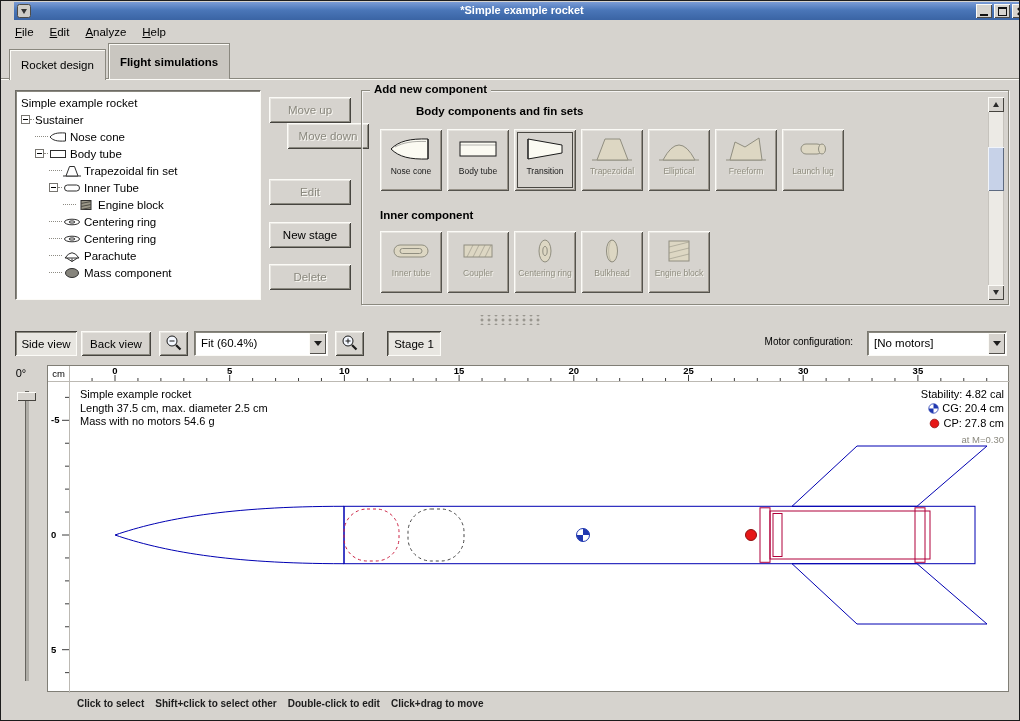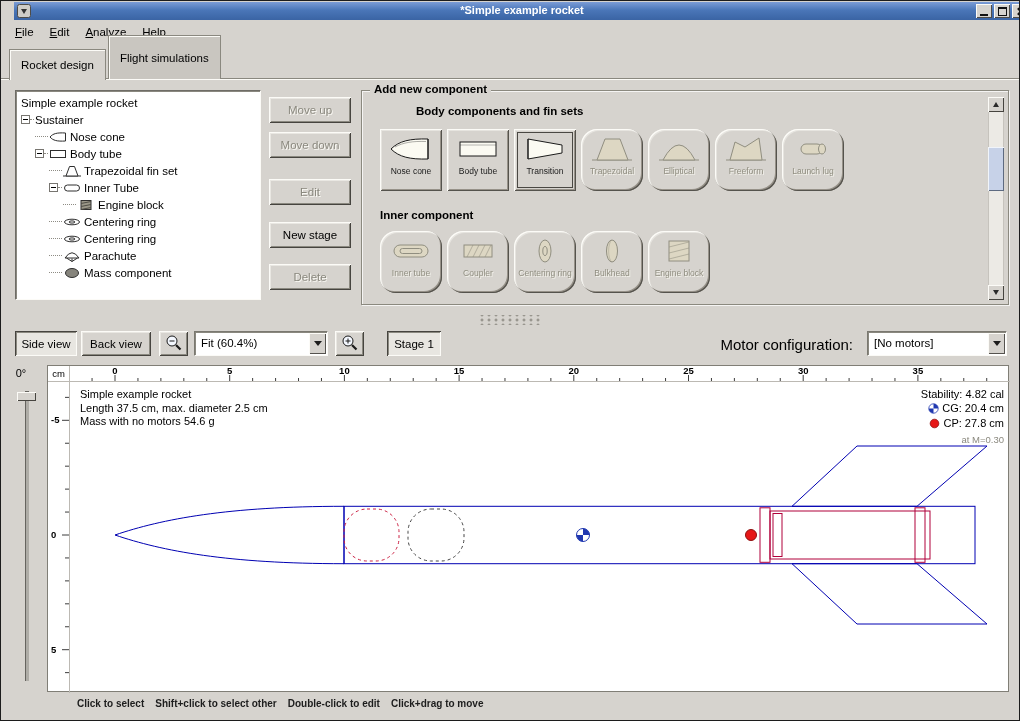--- a/index.html
+++ b/index.html
@@ -20,21 +20,21 @@
 .g-close::after{transform:rotate(-45deg);}
 
 
 .menubar{position:absolute;top:19px;left:2px;height:24px;display:flex;align-items:center;padding-left:4px;}
 .menu-item{padding:3px 8px;font-size:11.5px;color:#000;}
 
 
 .tabrow{position:absolute;top:47px;left:8px;height:31px;display:flex;align-items:flex-end;z-index:5;}
 .tab{font-size:11.5px;padding:0 11px;display:flex;align-items:center;background:#d6d3ce;border:1px solid #8a887f;border-bottom:none;box-shadow:inset 1px 1px 0 #fcfbf7;white-space:nowrap;}
 .tab.active{height:31px;margin-bottom:-1px;padding-bottom:1px;z-index:6;}
-.tab.inactive{height:44px;background:#c9c6c0;margin-left:2px;}
+.tab.inactive{height:36px;background:#c9c6c0;margin-left:2px;font-weight:bold;}
 
 
 .top-panel{position:absolute;top:77px;left:0;width:100%;height:235px;border-top:1px solid #8a887f;box-shadow:inset 0 1px 0 #fcfbf7;}
 .tree-panel{position:absolute;left:14px;top:11px;width:246px;height:210px;background:#fff;border:1px solid;border-color:#6e6c66 #fcfbf7 #fcfbf7 #6e6c66;box-shadow:inset 1px 1px 0 #8a887f;padding:3px 0 0 1px;overflow:hidden;}
 .tree-row{display:flex;align-items:center;height:17px;font-size:11.5px;color:#000;white-space:nowrap;}
 .tree-indent{flex:none;}
 .expander{width:9px;height:9px;border:1px solid #777570;background:#fff;position:relative;flex:none;}
 .expander::before{content:'';position:absolute;left:1px;right:1px;top:3px;height:1px;background:#000;}
 .tree-dash{flex:none;width:13px;height:0;border-top:1px dotted #8e8c84;margin-right:1px;}
 .tree-dash.short{width:4px;}
@@ -44,21 +44,21 @@
 .btn-face{background:#d6d3ce;box-shadow:inset 1px 1px 0 #fcfbf7,inset -1px -1px 0 #46443f,inset 2px 2px 0 #e9e7e2,inset -2px -2px 0 #8b8980;}
 .disabled-text{color:#8b897f;text-shadow:1px 1px 0 #faf9f4;}
 .action-btn{position:absolute;left:268px;width:82px;height:26px;font-size:11.5px;display:flex;align-items:center;justify-content:center;}
 
 
 .group{position:absolute;left:360px;top:11px;width:648px;height:215px;border:1px solid #8b897f;box-shadow:inset 1px 1px 0 rgba(255,255,255,.75),1px 1px 0 rgba(255,255,255,.75);}
 .group-title{position:absolute;top:-8px;left:8px;background:#d6d3ce;padding:0 4px;font-size:11.5px;font-weight:bold;}
 #palette{position:absolute;inset:0;}
 .pal-sec-title{position:absolute;left:18px;font-size:11.5px;font-weight:bold;}
 .palette-btn{position:absolute;width:62px;height:62px;display:flex;flex-direction:column;align-items:center;background:#d6d3ce;color:#1b1b1b;--icon-fill:#fbfaf2;box-shadow:inset 1px 1px 0 #fcfbf7,inset -1px -1px 0 #55534d,inset 2px 2px 0 #e6e4df,inset -2px -2px 0 #979289;}
-.palette-btn.disabled{color:#908e80;border-radius:16px;--icon-fill:#ddd7c3;}
+.palette-btn.disabled{color:#908e80;--icon-fill:#ddd7c3;}
 .palette-btn.focused{outline:1px solid #4a4843;outline-offset:-4px;}
 .pal-icon{margin-top:5px;height:30px;}
 .pal-label{font-size:8.5px;line-height:9px;text-align:center;margin-top:3px;padding:0 2px;}
 .palette-btn.disabled .pal-label{text-shadow:1px 1px 0 #f4f3ec;}
 
 
 .scrollbar{position:absolute;right:4px;top:6px;bottom:4px;width:16px;background:#eceae5;box-shadow:inset 0 0 0 1px #c6c3bd;}
 .sb-btn{position:absolute;left:0;width:16px;height:15px;background:#d6d3ce;box-shadow:inset 1px 1px 0 #fcfbf7,inset -1px -1px 0 #46443f;display:flex;align-items:center;justify-content:center;}
 .sb-btn.up{top:0;}
 .sb-btn.down{bottom:0;}
@@ -71,21 +71,21 @@
 .dots{width:60px;height:10px;background-image:radial-gradient(circle,#84827a 1px,transparent 1.2px);background-size:7px 5px;background-position:center;}
 
 
 .viewbar{position:absolute;top:326px;left:0;width:100%;height:34px;}
 .vbtn{position:absolute;top:4px;height:25px;font-size:11.5px;display:flex;align-items:center;justify-content:center;}
 .vbtn.toggled{background:#e8e6e1;box-shadow:inset 1px 1px 0 #46443f,inset -1px -1px 0 #fcfbf7,inset 2px 2px 0 #8b8980,inset -2px -2px 0 #e9e7e2;}
 .combo{position:absolute;top:4px;height:25px;background:#fff;border:1px solid;border-color:#7a7870 #fbfaf6 #fbfaf6 #7a7870;box-shadow:inset 1px 1px 0 #8a887f;text-align:right;}
 .combo-text{position:absolute;left:6px;top:5px;font-size:11.5px;white-space:nowrap;}
 .combo-arrow{position:absolute;right:1px;top:1px;bottom:1px;width:17px;background:#d6d3ce;box-shadow:inset 1px 1px 0 #fcfbf7,inset -1px -1px 0 #55534e;display:flex;align-items:center;justify-content:center;}
 .tri{width:0;height:0;border-left:4px solid transparent;border-right:4px solid transparent;border-top:5px solid #1d1d1d;}
-.motor-label{position:absolute;right:166px;top:9px;font-size:15px;}
+.motor-label{position:absolute;right:166px;top:9px;font-size:10px;}
 
 
 .diagram{position:absolute;top:360px;left:0;width:100%;height:332px;}
 .rot-label{position:absolute;left:0;top:6px;width:40px;text-align:center;font-size:11px;}
 .rot-track{position:absolute;left:24px;top:30px;width:4px;height:290px;background:#aeaca6;box-shadow:inset 1px 1px 0 #66645f;}
 .rot-handle{position:absolute;left:16px;top:31px;width:19px;height:9px;background:#d6d3ce;box-shadow:inset 1px 1px 0 #fcfbf7,inset -1px -1px 0 #46443f;}
 .diagram-frame{position:absolute;left:46px;top:4px;width:962px;height:327px;border:1px solid #807e76;background:#fff;}
 .ruler-corner{position:absolute;left:0;top:0;width:22px;height:16px;font-size:9.5px;display:flex;align-items:center;justify-content:center;border-right:1px solid #bcb9b3;border-bottom:1px solid #bcb9b3;color:#000;}
 .h-ruler{position:absolute;left:22px;top:0;border-bottom:1px solid #bcb9b3;}
 .v-ruler{position:absolute;left:0;top:16px;border-right:1px solid #bcb9b3;}
@@ -243,21 +243,21 @@
           <span class="tree-icon">
             <svg viewBox="0 0 18 12" width="18" height="12">
               <ellipse cx="9" cy="6" rx="6.5" ry="4.5" fill="#86847c" stroke="currentColor"></ellipse>
             </svg>
           </span>
           <span class="tree-label">Mass component</span>
         </div>
       </div>
     <div id="actions">
         <div class="action-btn btn-face disabled-text" style="top: 18px;">Move up</div>
-        <div class="action-btn btn-face disabled-text" style="top: 53px;">Move down</div>
+        <div class="action-btn btn-face disabled-text" style="top: 44px; margin-left: 18px;">Move down</div>
         <div class="action-btn btn-face disabled-text" style="top: 100px;">Edit</div>
         <div class="action-btn btn-face" style="top: 143px;">New stage</div>
         <div class="action-btn btn-face disabled-text" style="top: 185px;">Delete</div>
       </div>
     <div class="group">
       <div class="group-title">Add new component</div>
       <div id="palette">
           <div class="pal-sec-title" style="top: 14px; padding-left: 36px;">Body components and fin sets</div>
           <div class="palette-btn" style="left: 18px; top: 38px;">
             <span class="pal-icon"><svg viewBox="0 0 44 30" width="44" height="30">

